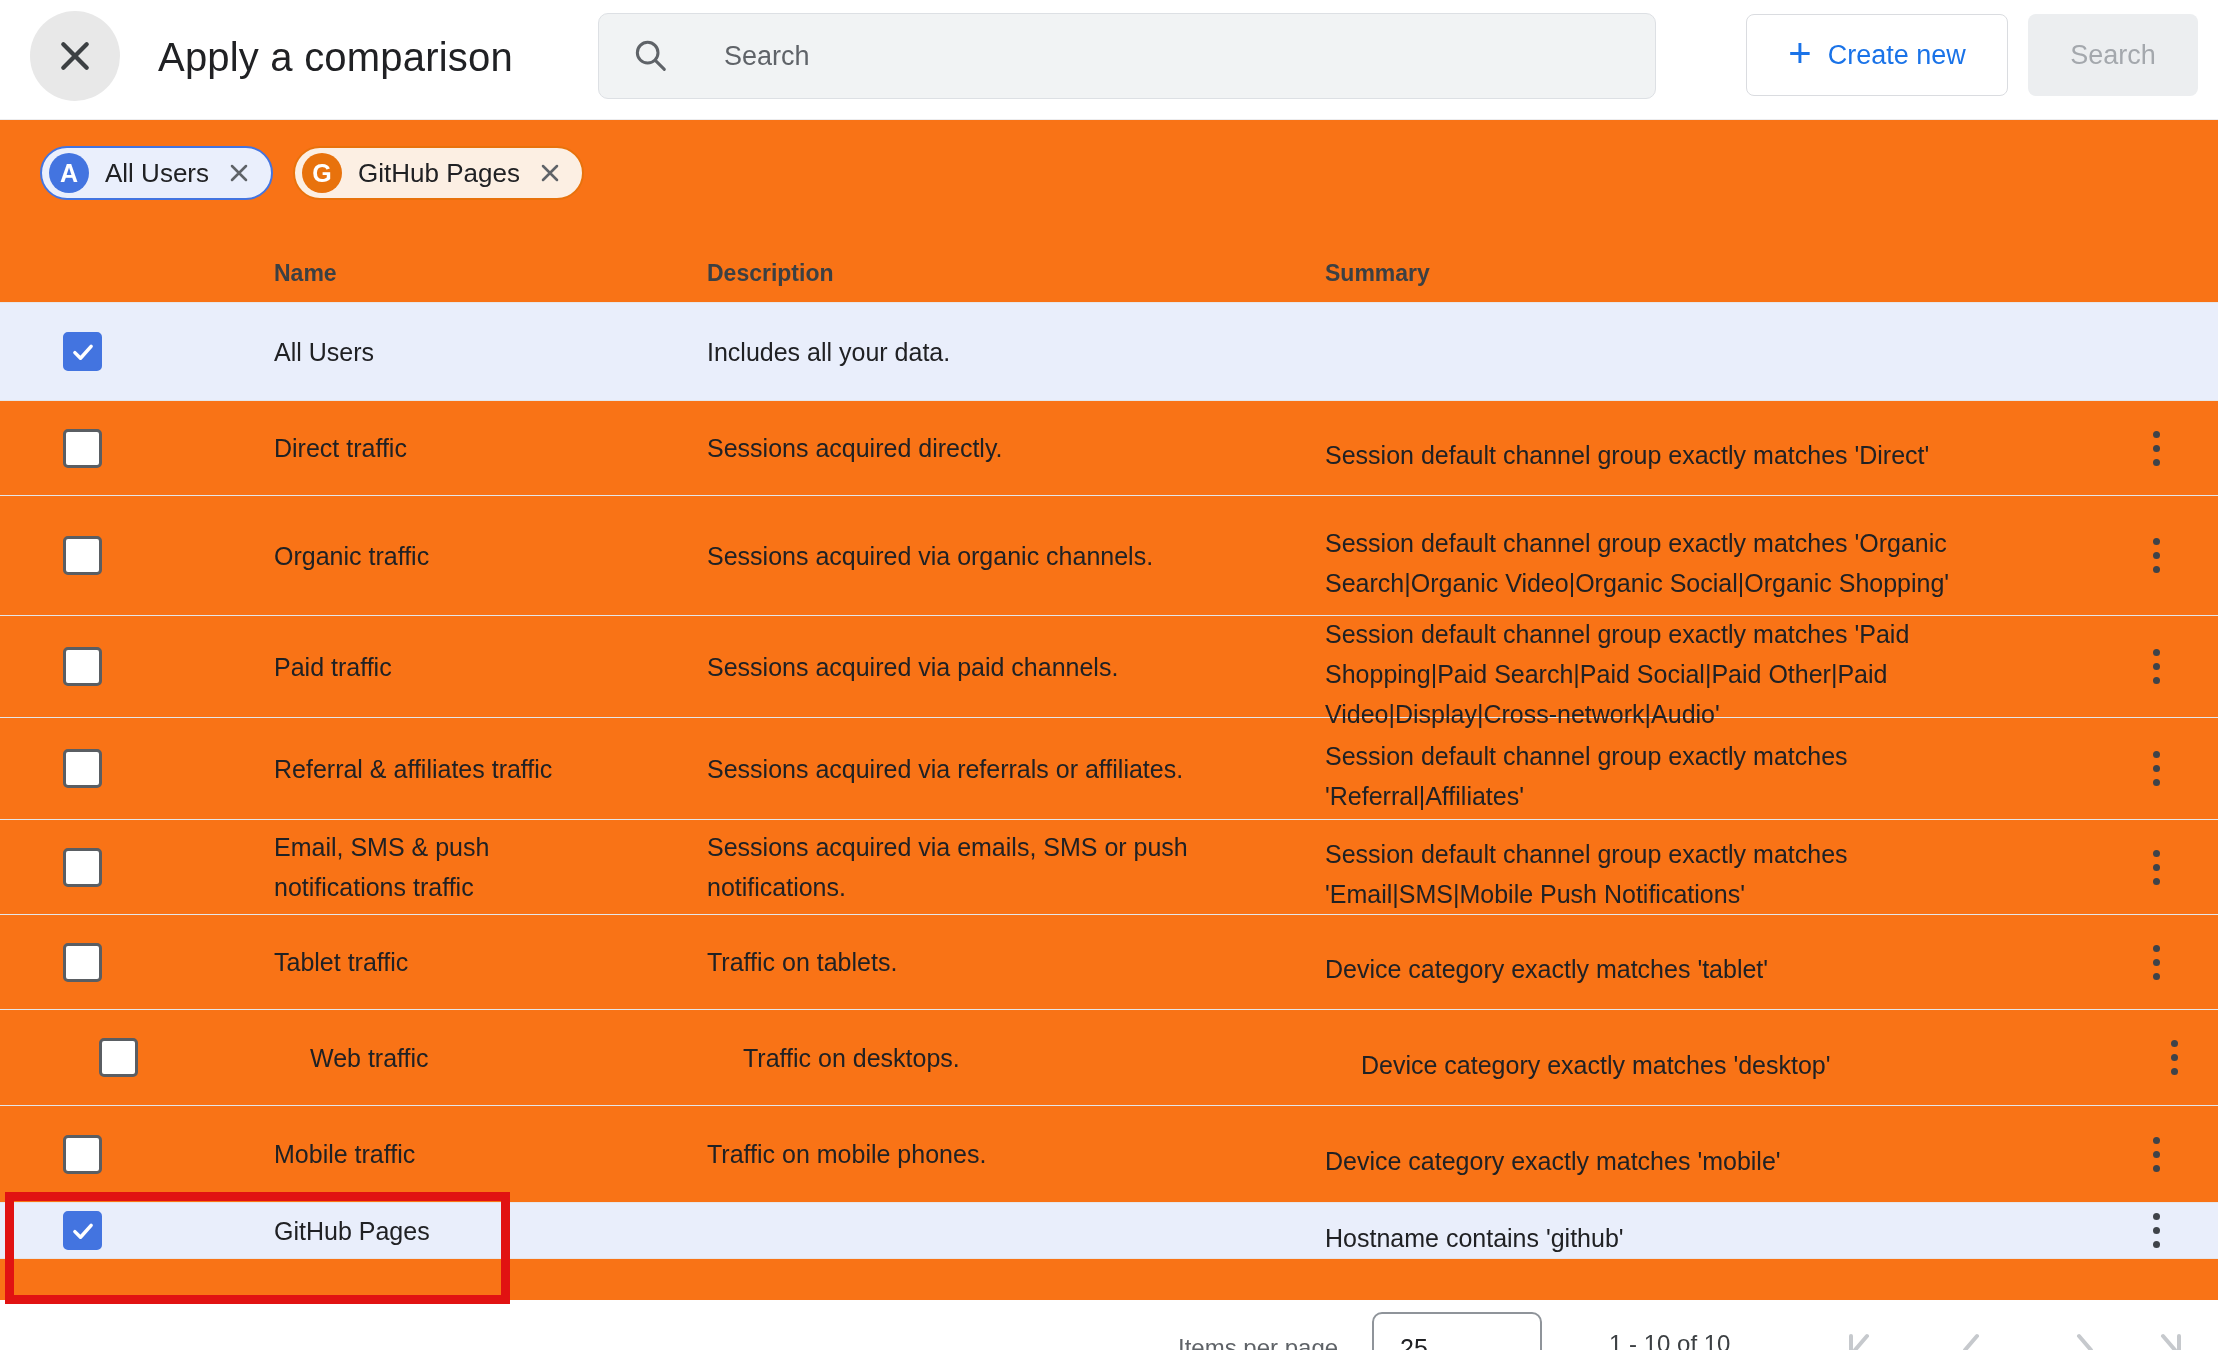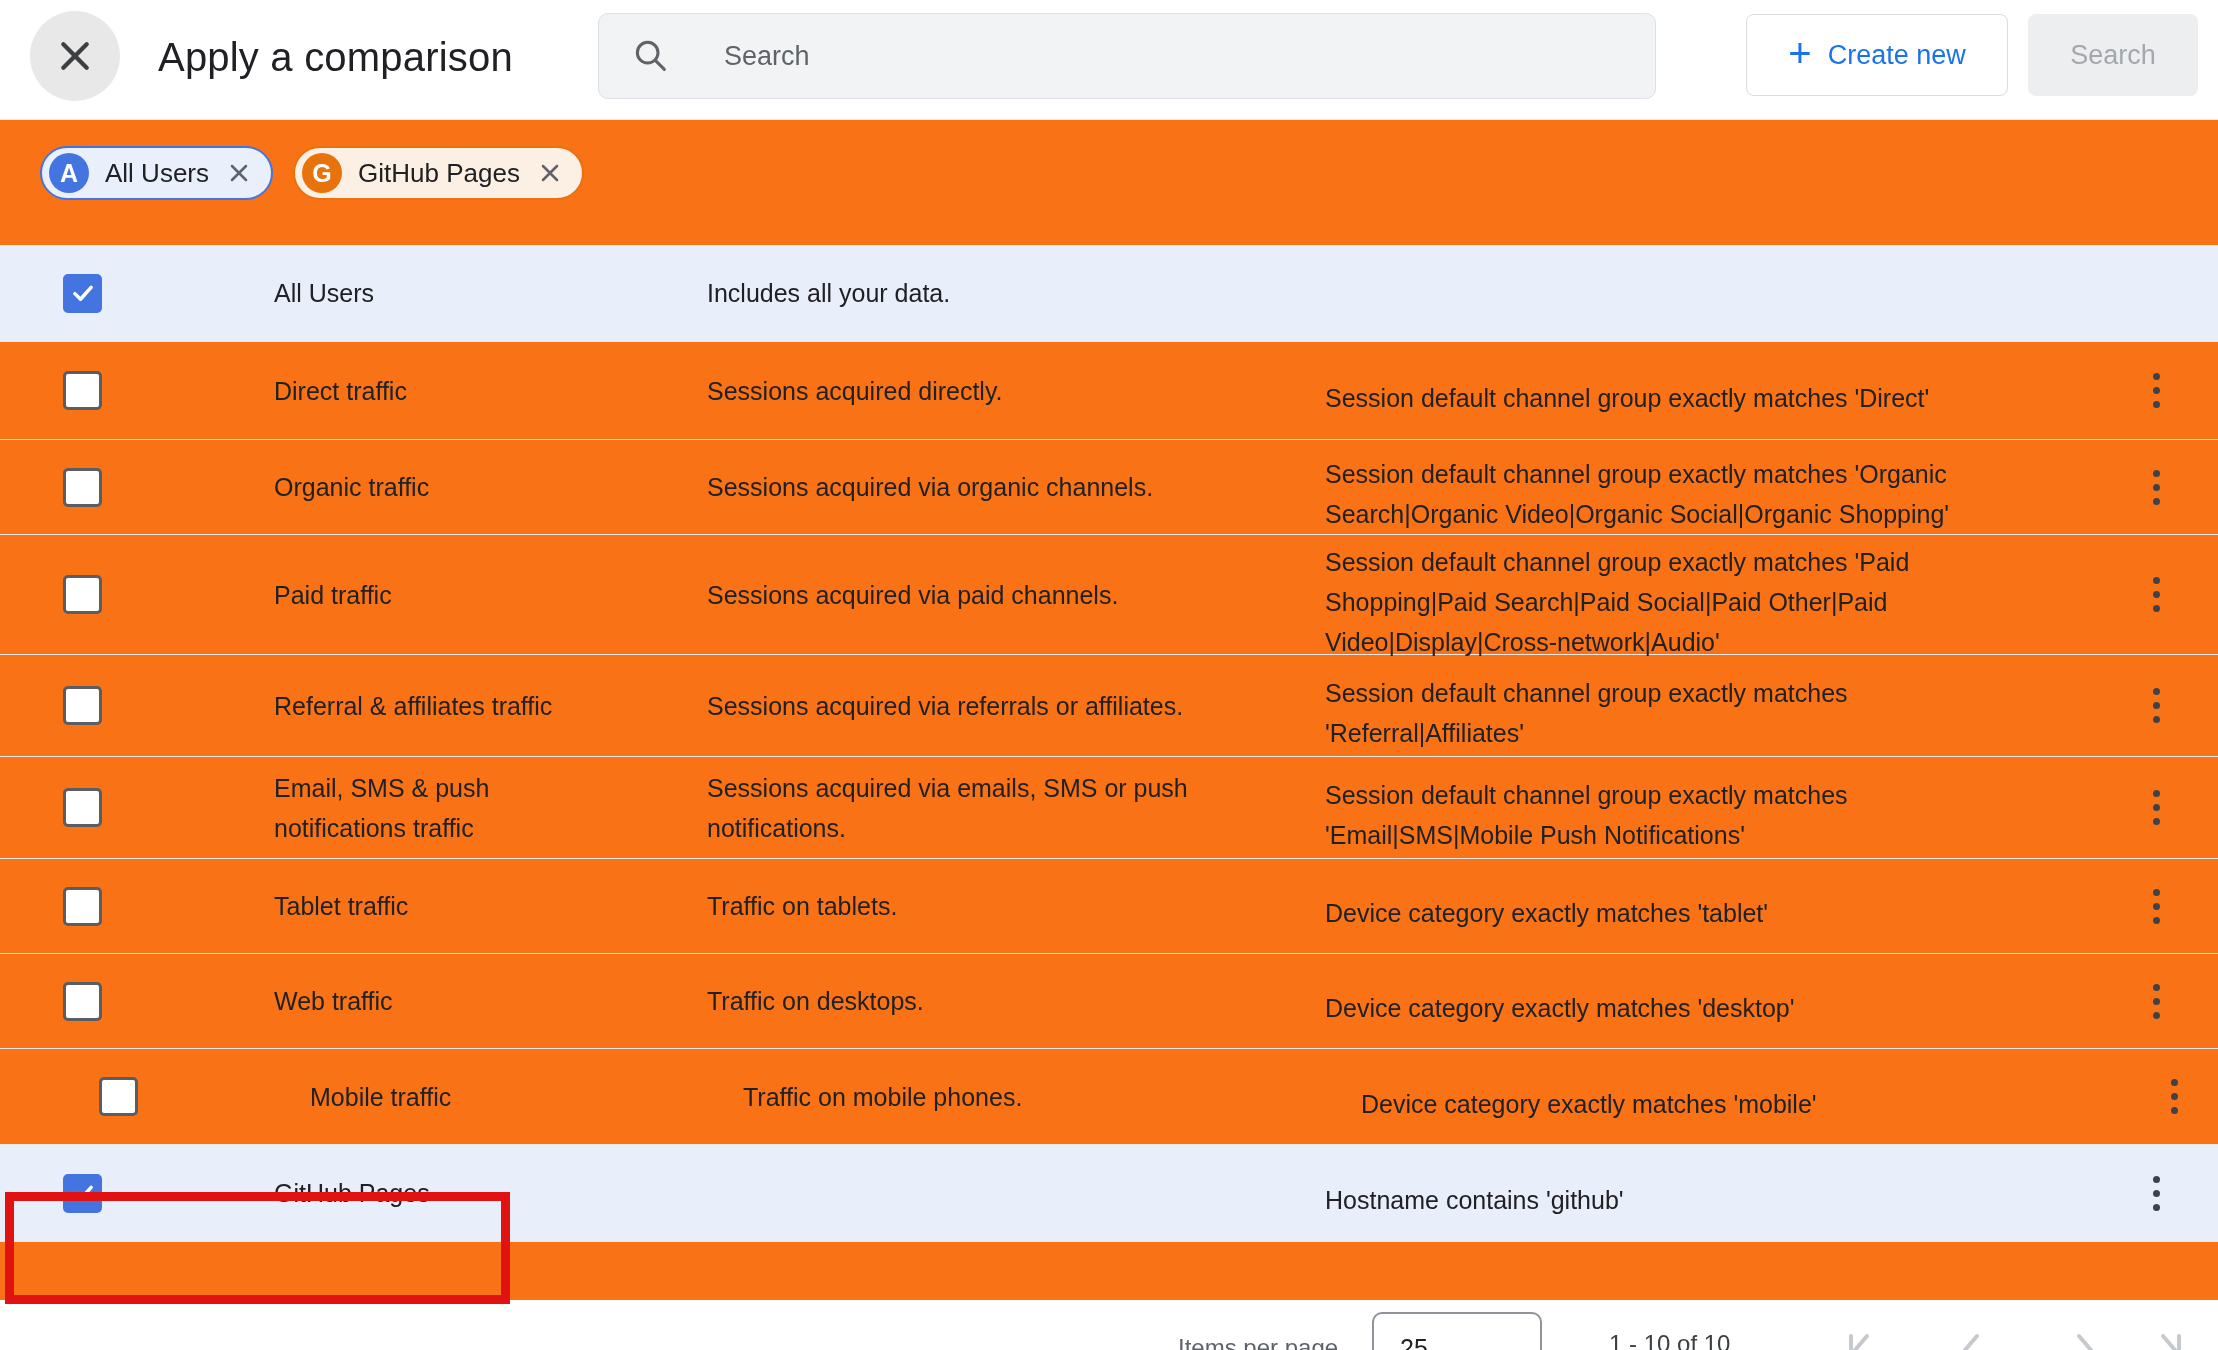--- a/index.html
+++ b/index.html
@@ -133,20 +133,27 @@
         <span style="display:flex;">
           <svg viewBox="0 0 24 24">
               <path d="M6 6 L18 18 M18 6 L6 18" stroke="#5f6368" stroke-width="2.2" fill="none" stroke-linecap="round"></path>
             </svg>
         </span>
       </button>
     </div>
   </div>
 
   <div class="table">
+    <div class="thead">
+      <div class="cell c-check"></div>
+      <div class="cell c-name">Name</div>
+      <div class="cell c-desc">Description</div>
+      <div class="cell c-sum">Summary</div>
+      <div class="cell c-menu"></div>
+    </div>
 
     <div class="trow sel">
       <div class="cell c-check">
         <button class="checkbox checked">
           <span style="display:flex;">
               <svg viewBox="0 0 24 24">
                 <path d="M5.5 12.5 L10 17 L18.5 7.5" stroke="#fff" stroke-width="2.8" fill="none" stroke-linecap="round" stroke-linejoin="round"></path>
               </svg>
             </span>
         </button>

